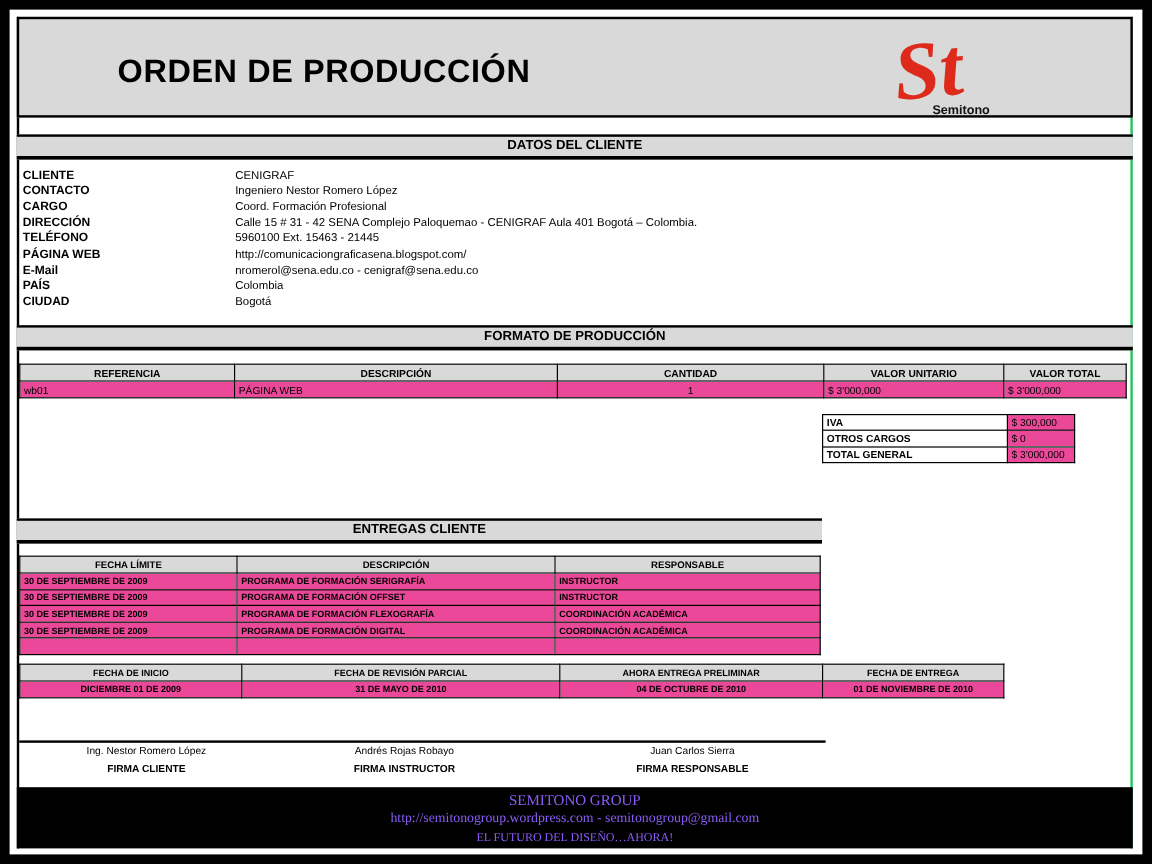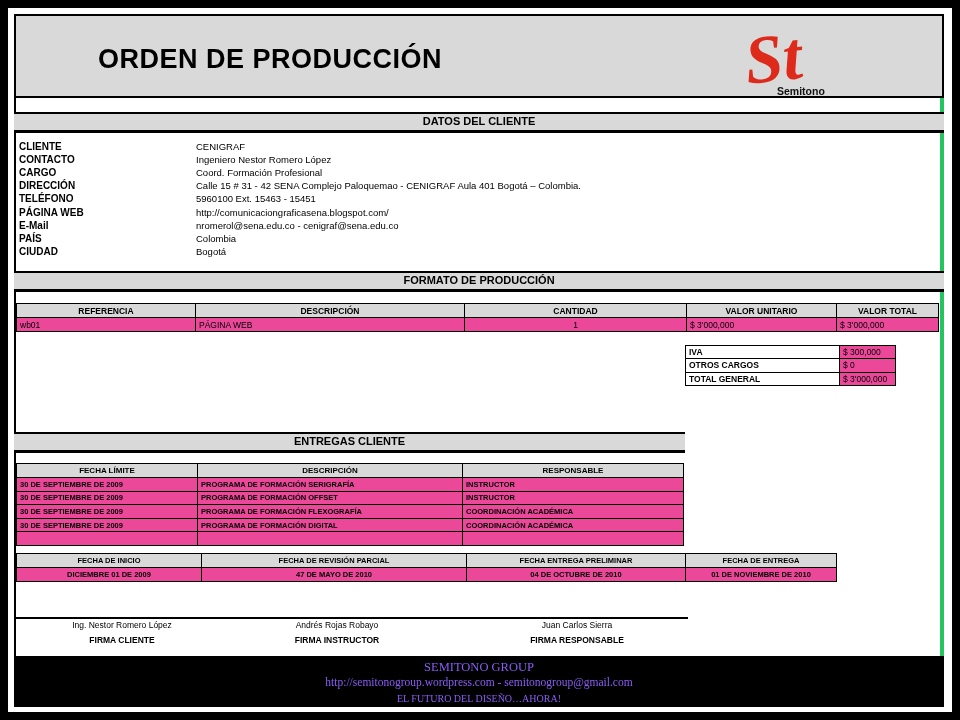--- a/index.html
+++ b/index.html
@@ -6,21 +6,21 @@
   html,body { width:960px; height:720px; }
   body {
     position:relative; background:#fff;
     font-family:"Liberation Sans", sans-serif;
     overflow:hidden; color:#000;
   }
   .outer-frame { position:absolute; left:0; top:0; width:960px; height:720px;
     border:8px solid #000; z-index:50; pointer-events:none; }
 
   .panel { position:absolute; left:14px; top:14px; width:930px; height:693px;
-    border-left:2px solid #000; border-right:4px solid #22c55e; background:#fff; }
+    border-left:2px solid #000; border-right:2px solid #22c55e; background:#fff; }
 
   
   .title-band { position:absolute; left:-2px; top:0; width:930px; height:84px;
     background:#D9D9D9; border:2px solid #000; }
   .doc-title { position:absolute; left:82px; top:28px; font-size:27px; font-weight:bold;
     letter-spacing:.5px; }
   .logo { position:absolute; left:713px; top:2px; width:104px; height:80px; }
 
   
   .section-bar { position:absolute; left:-2px; width:930px; height:21px;
@@ -112,21 +112,21 @@
     <div class="crow">
       <span class="clabel">CARGO</span>
       <span class="cvalue">Coord. Formación Profesional</span>
     </div>
     <div class="crow">
       <span class="clabel">DIRECCIÓN</span>
       <span class="cvalue">Calle 15 # 31 - 42 SENA Complejo Paloquemao - CENIGRAF  Aula 401  Bogotá – Colombia.</span>
     </div>
     <div class="crow">
       <span class="clabel">TELÉFONO</span>
-      <span class="cvalue">5960100 Ext. 15463 - 15451</span>
+      <span class="cvalue">5960100 Ext. 15463 - 21445</span>
     </div>
     <div class="crow">
       <span class="clabel">PÁGINA WEB</span>
       <span class="cvalue">http://comunicaciongraficasena.blogspot.com/</span>
     </div>
     <div class="crow">
       <span class="clabel">E-Mail</span>
       <span class="cvalue">nromerol@sena.edu.co - cenigraf@sena.edu.co</span>
     </div>
     <div class="crow">
@@ -234,26 +234,26 @@
     <colgroup>
         <col style="width:185px">
         <col style="width:265px">
         <col style="width:219px">
         <col style="width:151px">
       </colgroup>
     <tbody>
         <tr>
       <th>FECHA DE INICIO</th>
       <th>FECHA DE REVISIÓN PARCIAL</th>
-      <th>FECHA ENTREGA PRELIMINAR</th>
+      <th>AHORA ENTREGA PRELIMINAR</th>
       <th>FECHA DE ENTREGA</th>
     </tr>
     <tr>
       <td>DICIEMBRE 01 DE 2009</td>
-      <td>47 DE MAYO DE 2010</td>
+      <td>31 DE MAYO DE 2010</td>
       <td>04 DE OCTUBRE DE 2010</td>
       <td>01 DE NOVIEMBRE DE 2010</td>
     </tr>
   </tbody>
     </table>
 
   <div class="sig-line"></div>
 
   <div class="sig-block sig-1">
     <div class="sig-name">Ing. Nestor Romero López</div>

